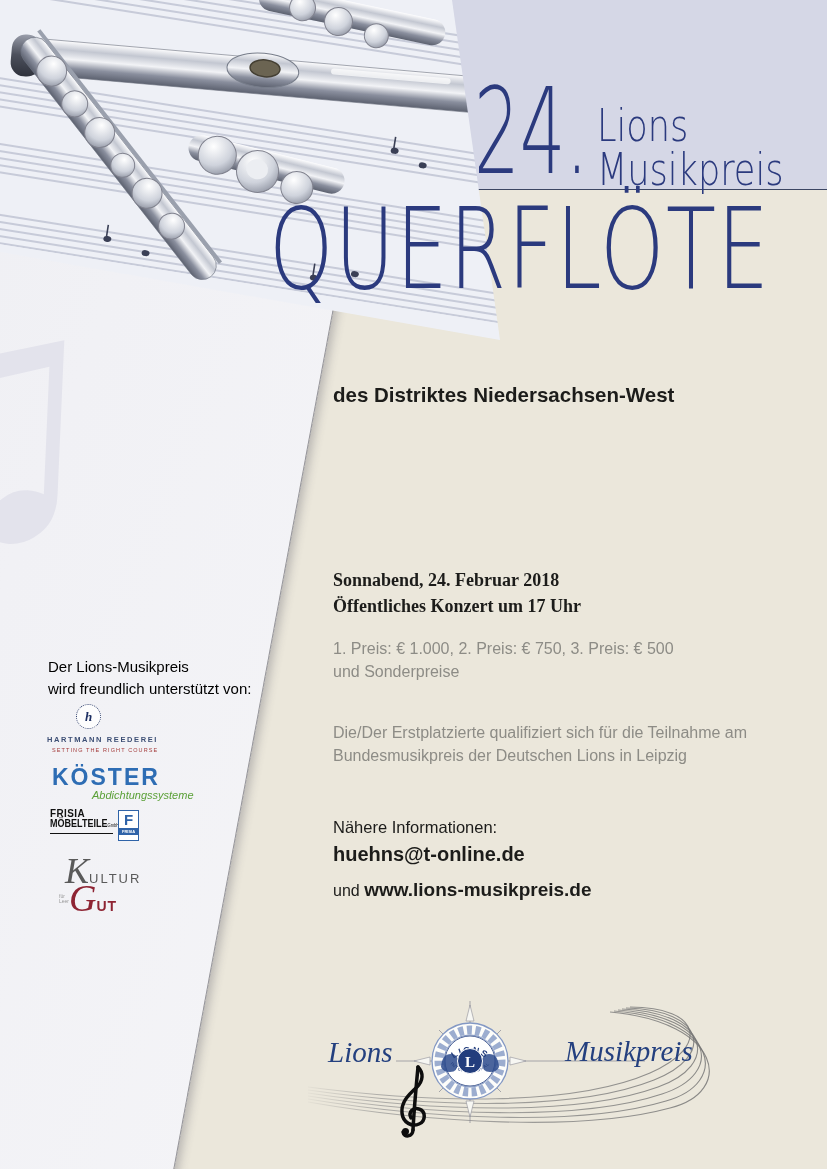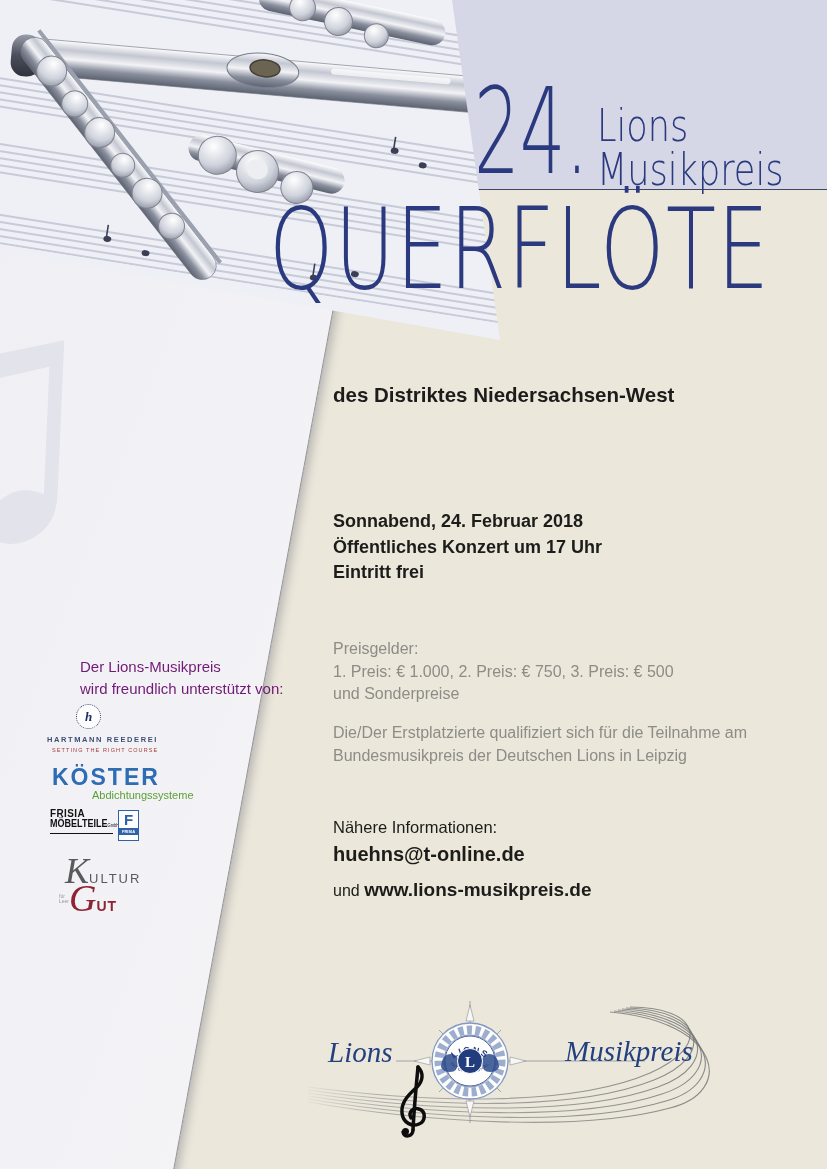--- a/index.html
+++ b/index.html
@@ -40,29 +40,29 @@
   .b20{font-weight:bold;font-size:20.5px;}
   .b18{font-weight:bold;font-size:18px;line-height:25.5px;}
   .gray{color:#8d8c86;font-size:16px;line-height:22.5px;}
   .info-label{font-size:16.5px;}
   .email{font-weight:bold;font-size:20px;}
   .webline{font-size:16px;}
   .webline b{font-size:19px;}
 
   
   .sp{z-index:6;}
-  .intro{left:48px;top:656px;font-size:15px;line-height:22px;color:#701a75;margin-left:32px;}
+  .intro{left:48px;top:656px;font-size:15px;line-height:22px;color:#000000;}
   .h-ring{left:76px;top:704px;width:23px;height:23px;border:1px dotted #31416f;
     border-radius:50%;display:flex;align-items:center;justify-content:center;
     font-family:"Liberation Serif",serif;font-style:italic;font-weight:bold;
     font-size:13px;color:#1d2f63;background:#fdfdfd;}
   .h-name{left:47px;top:735px;font-size:7.5px;letter-spacing:1.6px;color:#3d4f75;font-weight:bold;}
   .h-tag{left:52px;top:747px;font-size:5.5px;letter-spacing:1.1px;color:#a43c3c;}
   .k-name{left:52px;top:764px;font-size:23px;font-weight:bold;letter-spacing:2px;color:#2e6db4;}
-  .k-tag{left:92px;top:789px;font-size:11px;color:#5aa037;}
+  .k-tag{left:92px;top:789px;font-size:11px;font-style:italic;color:#5aa037;}
   .f-wrap{left:50px;top:808px;width:63px;border-bottom:1.5px solid #111;padding-bottom:3px;
     color:#111;font-weight:bold;line-height:10px;}
   .f-l1{font-size:11px;letter-spacing:.5px;transform:scaleX(.9);transform-origin:left;}
   .f-l2{font-size:11px;transform:scaleX(.82);transform-origin:left;white-space:nowrap;}
   .f-suffix{font-size:5px;font-weight:normal;}
   .f-badge{left:118px;top:810px;width:19px;height:29px;background:#fff;
     border:1.5px solid #2f63a8;text-align:center;}
   .f-badge .glyph{font-size:15px;font-weight:bold;color:#2f63a8;line-height:17px;}
   .f-badge .strip{background:#2f63a8;color:#fff;font-size:4px;line-height:7px;font-weight:bold;}
   .kg{left:55px;top:850px;}
@@ -209,28 +209,26 @@
   <div class="abs thin edition">24.</div>
   <div class="abs thin brand">
     <div>Lions</div>
     <div>Musikpreis</div>
   </div>
   <div class="abs thin title">QUERFLÖTE</div>
 
   <div class="abs copy b20" style="top:383px;">des Distriktes Niedersachsen-West</div>
 
 
-  <div class="abs copy b18" style="top:509px;">
+  <div class="abs copy b18" style="top:568px;font-family:Liberation Serif, serif;">
     <div>Sonnabend, 24. Februar 2018</div>
     <div>Öffentliches Konzert um 17 Uhr</div>
-    <div>Eintritt frei</div>
   </div>
 
   <div class="abs copy gray" style="top:638px;">
-    <div>Preisgelder:</div>
     <div>1. Preis: € 1.000, 2. Preis: € 750, 3. Preis: € 500</div>
     <div>und Sonderpreise</div>
   </div>
 
   <div class="abs copy gray" style="top:722px;">
     <div>Die/Der Erstplatzierte qualifiziert sich für die Teilnahme am</div>
     <div>Bundesmusikpreis der Deutschen Lions in Leipzig</div>
   </div>
 
   <div class="abs copy info-label" style="top:818px;">Nähere Informationen:</div>

